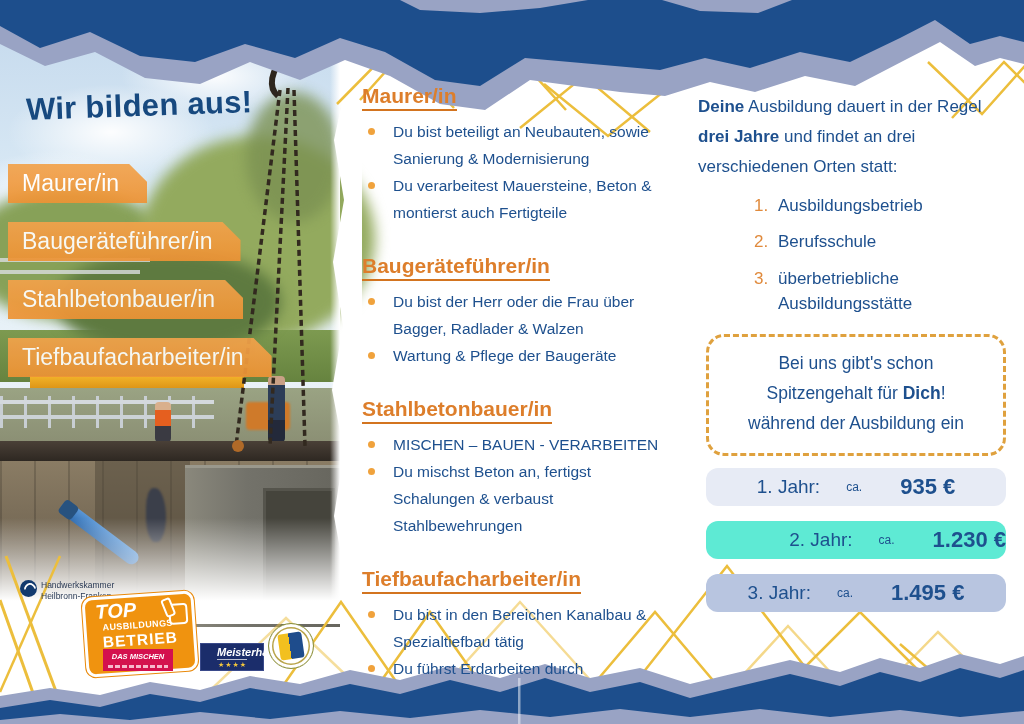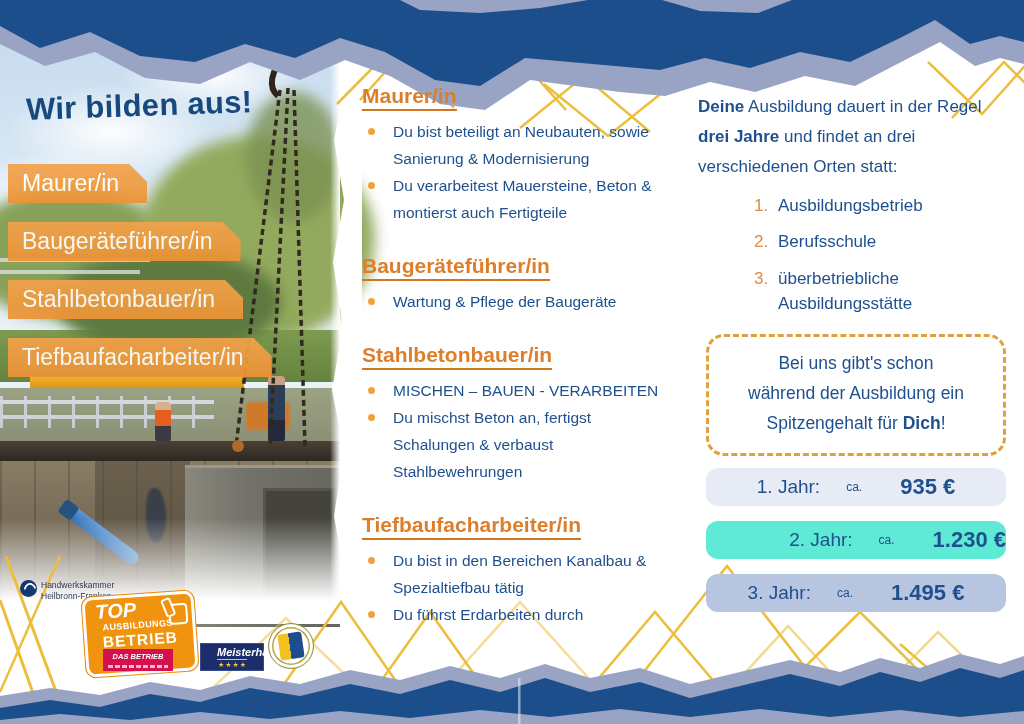--- a/index.html
+++ b/index.html
@@ -223,21 +223,21 @@
       </span>
     </div>
     <div class="topbadge">
       <span class="tb-top">TOP</span>
       <span class="tb-thumb"></span>
       <span class="tb-l2">AUSBILDUNGS-</span>
       <span class="tb-l3">BETRIEB</span>
       <span class="tb-l4">2020</span>
     </div>
     <div class="handwerk">
-      <span>DAS BETRIEB</span>
+      <span>DAS MISCHEN</span>
       <i class="hw-sub"></i>
     </div>
     <div class="meister">
       <span class="m-label">Meisterhaft</span>
       <span class="m-stars">★★★★</span>
     </div>
     <div class="seal">
       <span class="seal-inner"></span>
     </div>
   </div>
@@ -246,20 +246,21 @@
     <section>
       <h2>Maurer/in</h2>
       <ul>
         <li>Du bist beteiligt an Neubauten, sowie Sanierung &amp; Modernisierung</li>
         <li>Du verarbeitest Mauersteine, Beton &amp; montierst auch Fertigteile</li>
       </ul>
     </section>
     <section>
       <h2>Baugeräteführer/in</h2>
       <ul>
+        <li>Du bist der Herr oder die Frau über Bagger, Radlader &amp; Walzen</li>
         <li>Wartung &amp; Pflege der Baugeräte</li>
       </ul>
     </section>
     <section>
       <h2>Stahlbetonbauer/in</h2>
       <ul>
         <li>MISCHEN – BAUEN - VERARBEITEN</li>
         <li>Du mischst Beton an, fertigst Schalungen &amp; verbaust Stahlbewehrungen</li>
       </ul>
     </section>
@@ -283,22 +284,22 @@
         <span class="num">2.</span>
         <span>Berufsschule</span>
       </div>
       <div class="loc">
         <span class="num">3.</span>
         <span>überbetriebliche Ausbildungsstätte</span>
       </div>
     </div>
     <div class="callout">
       <span class="cl">Bei uns gibt's schon</span>
+      <span class="cl"><span>Spitzengehalt für </span><b>Dich</b><span>!</span></span>
       <span class="cl">während der Ausbildung ein</span>
-      <span class="cl"><span>Spitzengehalt für </span><b>Dich</b><span>!</span></span>
     </div>
     <div class="rows">
       <div class="srow srow1">
         <span class="sr-label">1. Jahr:</span>
         <span class="sr-ca">ca.</span>
         <span class="sr-amt">935 €</span>
       </div>
       <div class="srow srow2">
         <span class="sr-label">2. Jahr:</span>
         <span class="sr-ca">ca.</span>

